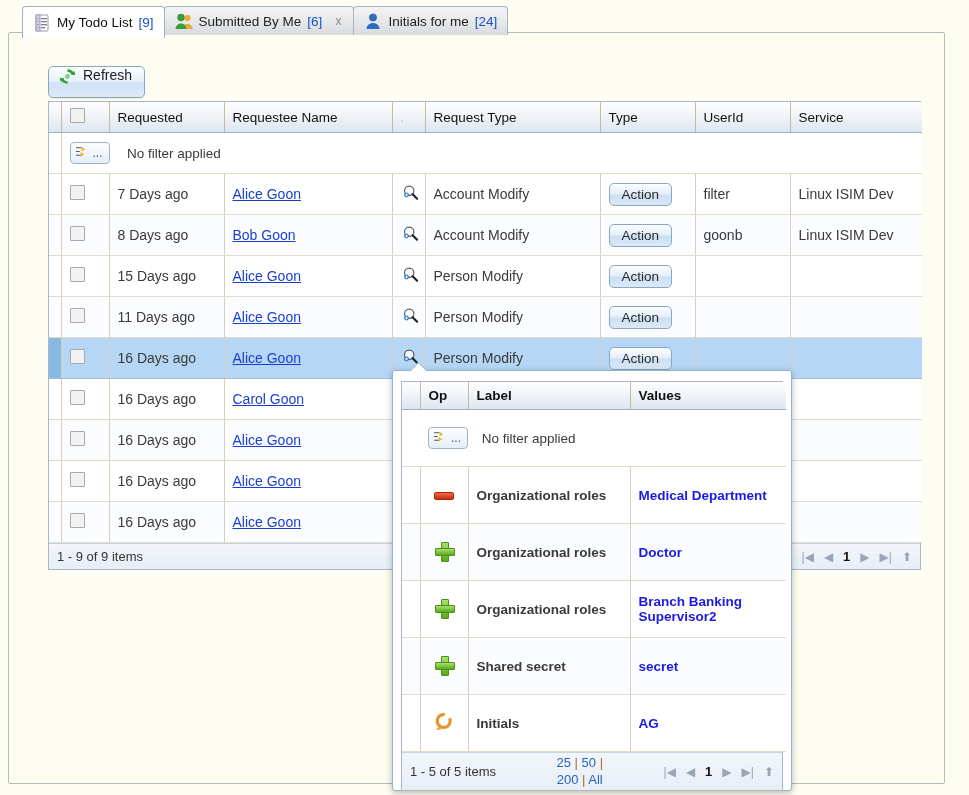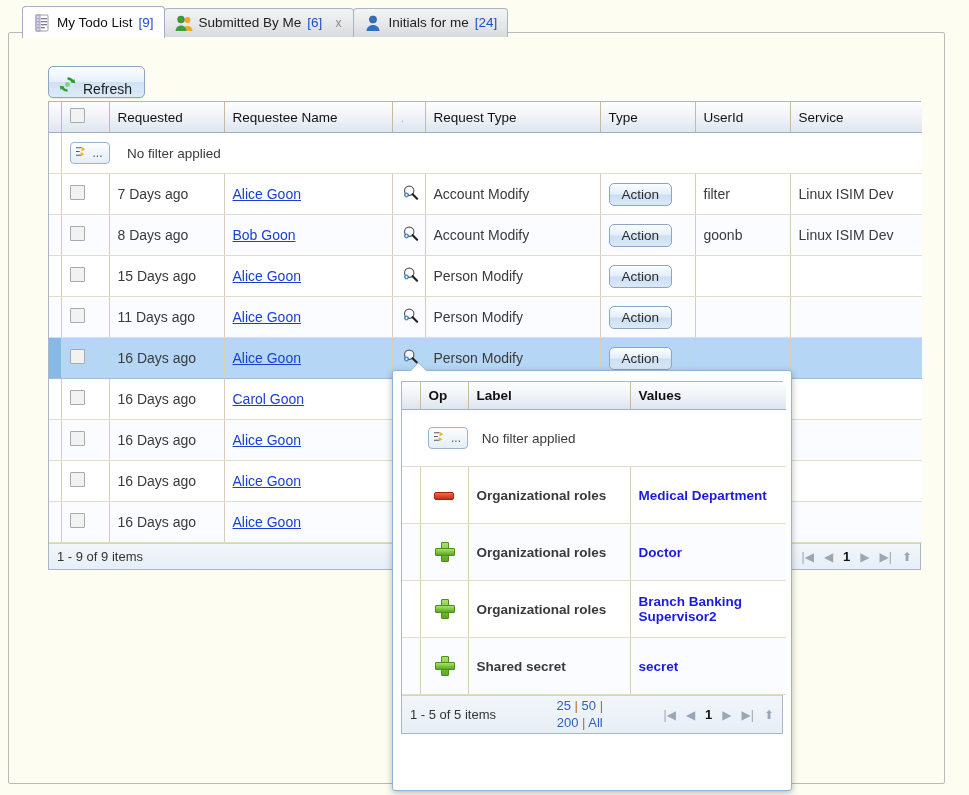--- a/index.html
+++ b/index.html
@@ -19,21 +19,21 @@
     position: absolute; left: 8px; top: 32px;
     width: 937px; height: 752px;
     border: 1px solid #b9b9b9;
     background: #fdfdf1;
     border-radius: 2px;
   }
 
   
   .tabstrip {
     position: absolute; left: 22px; top: 6px;
-    height: 32px; display: flex; align-items: center; z-index: 30;
+    height: 32px; display: flex; align-items: flex-start; z-index: 30;
   }
   .tab {
     display: flex; align-items: center; gap: 6px;
     height: 29px; padding: 0 10px;
     border: 1px solid #a9b4c2;
     border-bottom: none;
     border-radius: 4px 4px 0 0;
     background: linear-gradient(to bottom, #f4f4f4 0%, #e4e6e8 60%, #d8dade 100%);
     font-size: 13.5px; color: #222; white-space: nowrap;
     margin-right: -1px; position: relative;
@@ -48,21 +48,21 @@
   .tab .count { color: #1a50c8; }
   .tab-close {
     margin-left: 5px; color: #8a8a8a; font-size: 12px;
     padding: 0 2px; cursor: pointer;
   }
   .tab-icon { width: 18px; height: 18px; flex: 0 0 18px; display: block; }
 
   
   .toolbar { position: absolute; left: 48px; top: 66px; }
   .btn-refresh {
-    display: inline-flex; align-items: flex-end; gap: 6px;
+    display: inline-flex; align-items: flex-start; gap: 6px;
     height: 32px; padding: 0 12px 0 9px;
     border: 1px solid #8aa6c4; border-radius: 5px;
     background: linear-gradient(to bottom, #fbfdff 0%, #e6f0fa 50%, #cfe2f4 51%, #dceaf8 100%);
     font-size: 14px; color: #1c1c1c; cursor: pointer;
     box-shadow: 0 1px 1px rgba(0,0,0,.08);
   }
 
   
   .grid {
     position: absolute; left: 48px; top: 101px;
@@ -507,20 +507,34 @@
             <td style="text-align:center"><span class="op-plus"></span></td>
             <td class="lbl-b">Organizational roles</td>
             <td style="border-right:none"><span class="vlink">Branch Banking Supervisor2</span></td>
           </tr>
           <tr class="alt">
             <td class="spine"></td>
             <td style="text-align:center"><span class="op-plus"></span></td>
             <td class="lbl-b">Shared secret</td>
             <td style="border-right:none"><span class="vlink">secret</span></td>
           </tr>
+          <tr>
+            <td class="spine"></td>
+            <td style="text-align:center">
+              <span>
+                <svg viewBox="0 0 20 20" width="20" height="20">
+                  <path d="M16 7.5a6.5 6.5 0 1 1-6.5-5" fill="none" stroke="#e8a33d" stroke-width="3.4" stroke-linecap="round"></path>
+                  <path d="M4.5 14.5l-2.5 3.5 5.5-.6z" fill="#e8a33d"></path>
+                  <path d="M16 7.5a6.5 6.5 0 1 1-6.5-5" fill="none" stroke="#c47f17" stroke-width=".7"></path>
+                </svg>
+              </span>
+            </td>
+            <td class="lbl-b">Initials</td>
+            <td style="border-right:none"><span class="vlink">AG</span></td>
+          </tr>
         </tbody>
       </table>
 
       <div class="pfoot">
         <span>1 - 5 of 5 items</span>
         <span class="sizes">
           <a>25</a><span class="sep"> | </span><a>50</a><span class="sep"> |</span><br>
           <a>200</a><span class="sep"> | </span><a>All</a>
         </span>
         <span class="pager">

